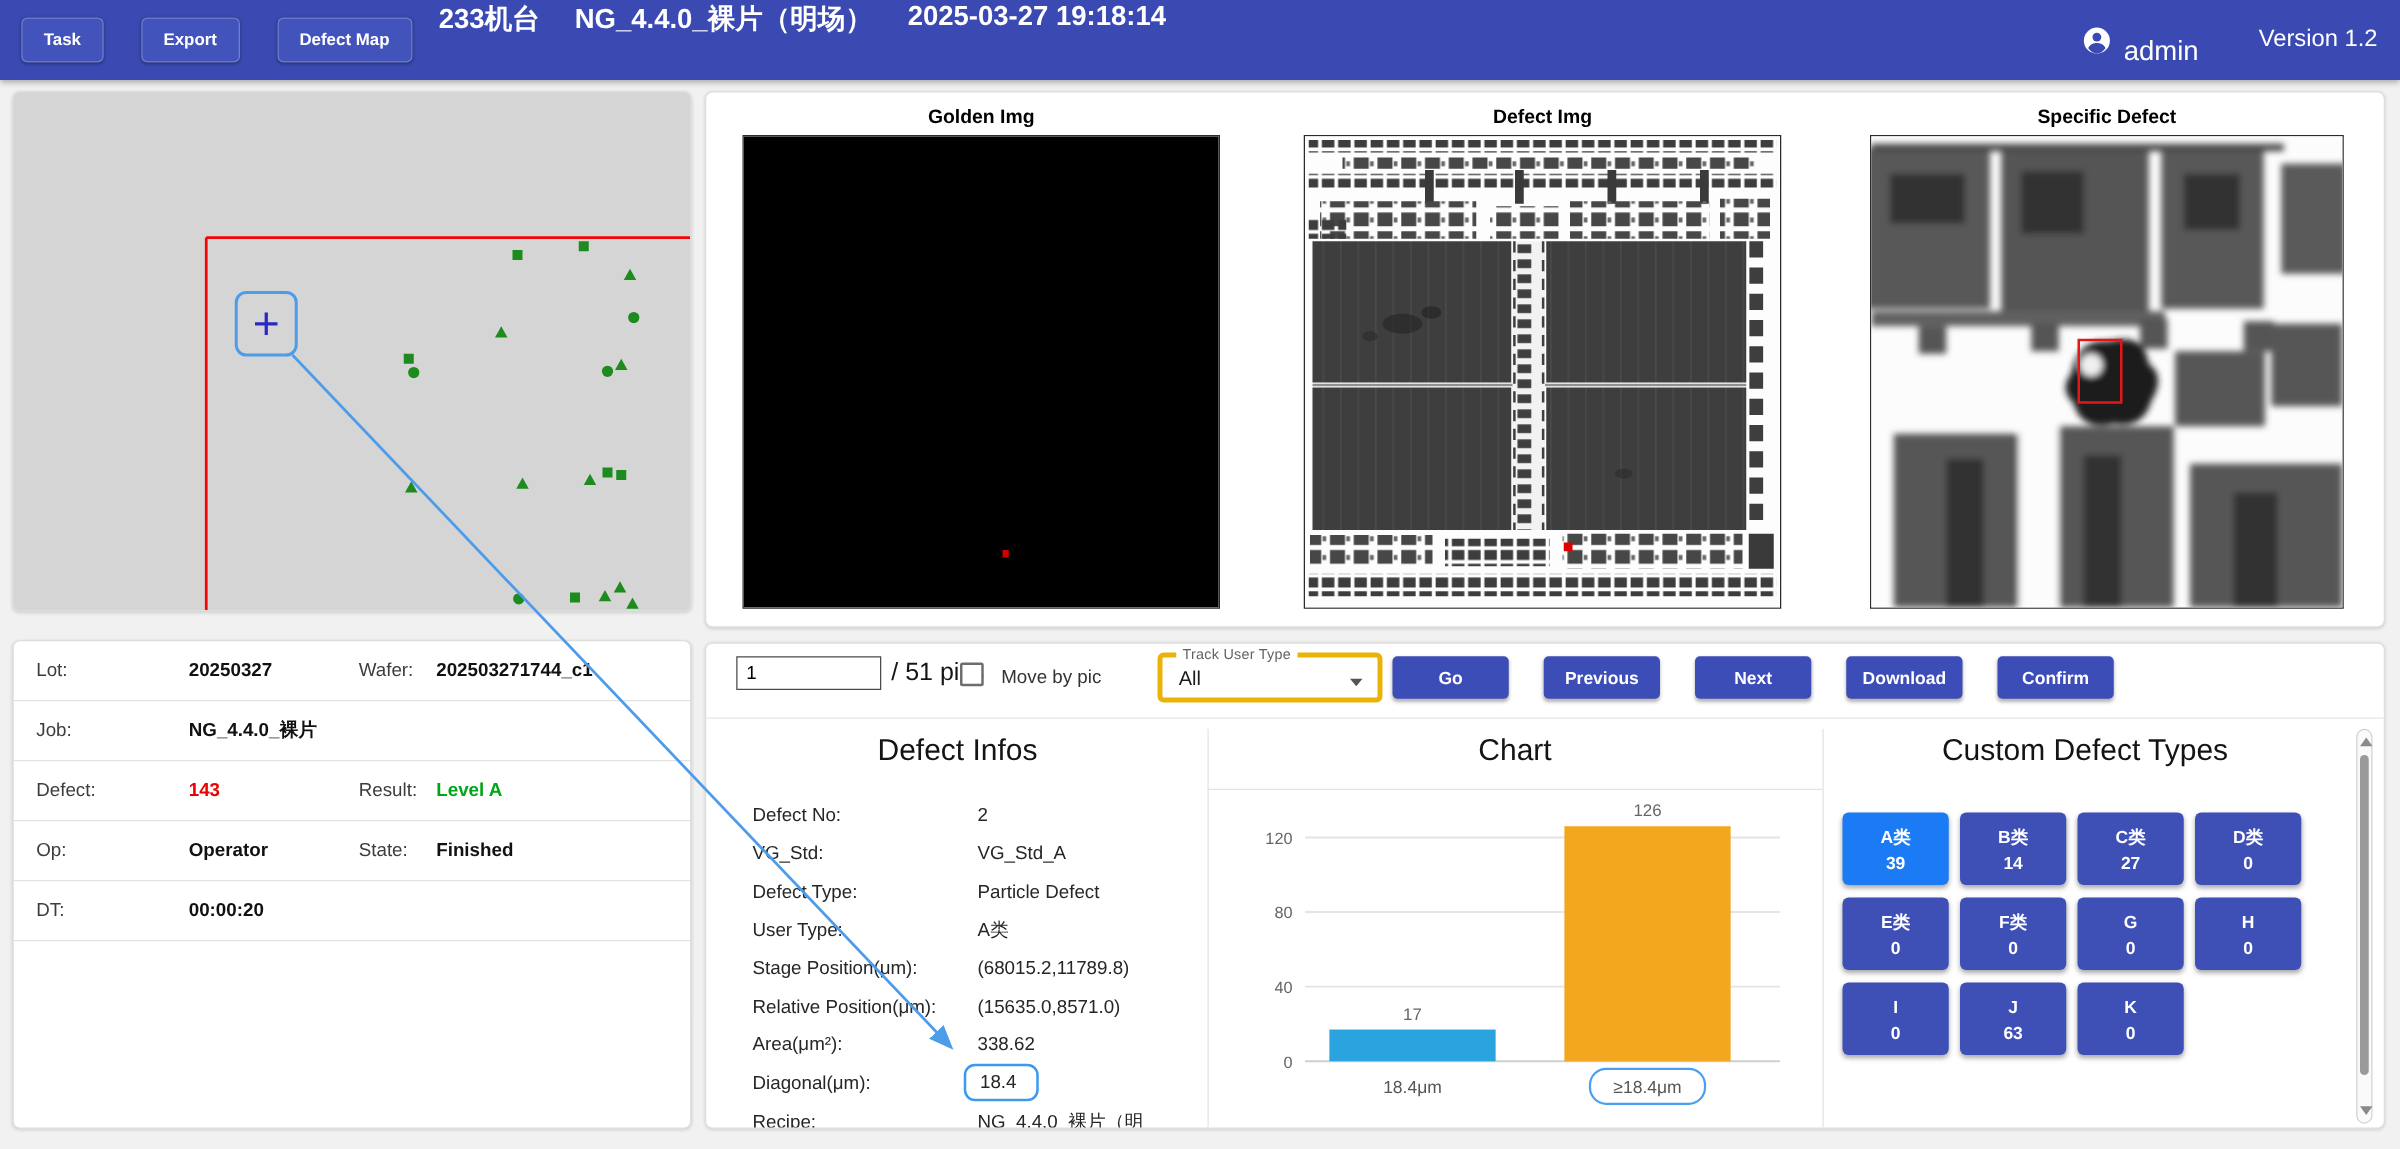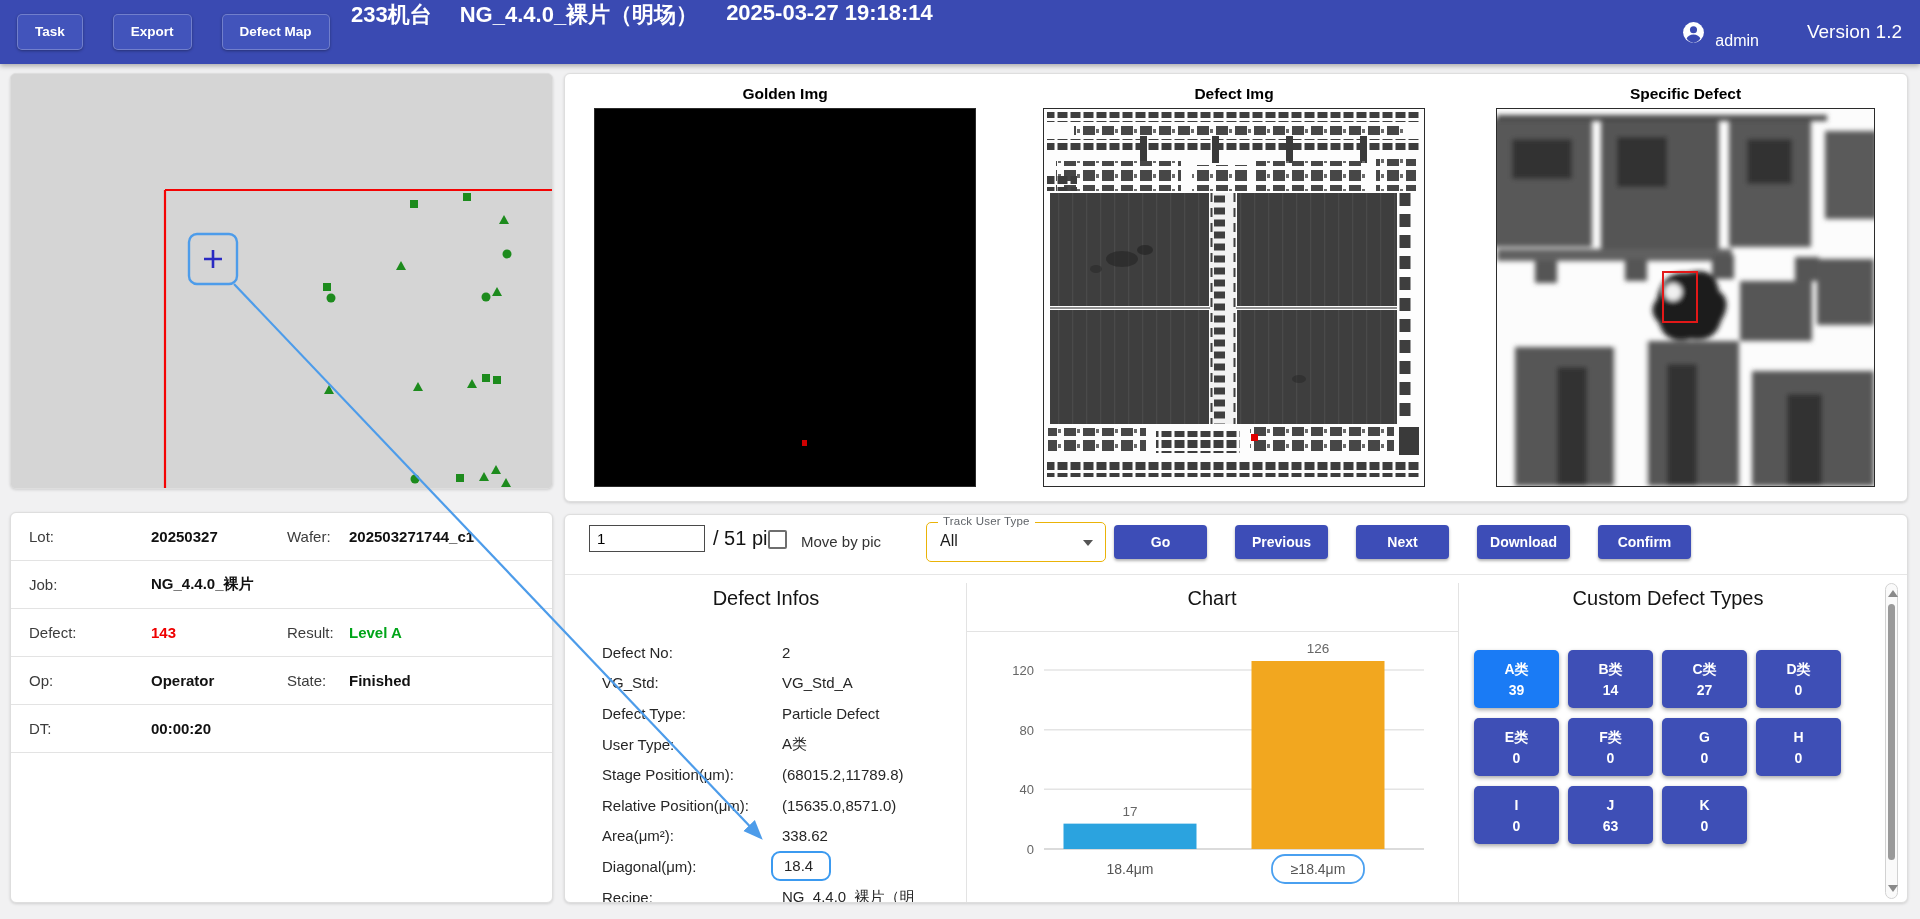--- a/index.html
+++ b/index.html
@@ -10,21 +10,21 @@
   
   #header { position:absolute; left:0; top:0; width:1920px; height:64px;
             background:#3a4ab2; box-shadow:0 2px 5px rgba(0,0,0,.3); z-index:5; }
   #header-buttons { position:absolute; left:17px; top:14px; display:flex; gap:30px; }
   .hdr-btn { height:36px; padding:0 17px; background:#4254bb; color:#fff; font-size:13.5px;
              font-weight:bold; border:1px solid rgba(255,255,255,.25); border-radius:5px;
              line-height:34px; box-shadow:0 1px 3px rgba(0,0,0,.35); cursor:pointer; white-space:nowrap; }
   #header-title { position:absolute; left:351px; top:0; height:64px; display:flex; align-items:flex-start;
                   gap:28px; color:#fff; font-size:22px; font-weight:bold; }
   #header-right { position:absolute; right:18px; top:0; height:64px; display:flex; align-items:center; color:#fff; }
-  #header-right .admin { font-size:16px; margin-left:9px;margin-top:17px; }
+  #header-right .admin { font-size:22px; margin-left:9px;margin-top:17px; }
   #header-right .version { font-size:19px; font-weight:normal; margin-left:48px; }
 
   
   .card { position:absolute; background:#fff; border:1px solid #dedede; border-radius:6px;
           box-shadow:0 1px 3px rgba(0,0,0,.14); }
   #map-card    { left:10px;  top:73px;  width:543px;  height:416px; background:#d5d5d5; overflow:hidden; }
   #images-card { left:564px; top:73px;  width:1344px; height:429px; }
   #info-card   { left:10px;  top:512px; width:543px;  height:391px; overflow:hidden; }
   #bottom-card { left:564px; top:514px; width:1344px; height:389px; overflow:hidden; }
 
@@ -43,34 +43,34 @@
   .ic-row .l2 { width:62px; }  .ic-row .v2 { flex:1; font-weight:bold; color:#111; }
 
   
   #page-input { position:absolute; left:24px; top:10px; width:116px; height:27px; border:1px solid #4a4a4a;
                 font-size:15px; padding-left:7px; background:#fff; }
   #pics-total { position:absolute; left:148px; top:12px; font-size:20px; color:#141414; }
   #move-checkbox { position:absolute; left:203px; top:15px; width:19px; height:19px;
                    border:2px solid #6e6e6e; border-radius:2px; background:#fff; cursor:pointer; }
   #move-label { position:absolute; left:236px; top:18px; font-size:15px; color:#333; }
   #track-select { position:absolute; left:361px; top:7px; width:180px; height:40px;
-                  border:1px solid #eab308; border-radius:5px; cursor:pointer; background:#fff;text-align:center; }
+                  border:4px solid #eab308; border-radius:5px; cursor:pointer; background:#fff;text-align:center; }
   #track-select .flabel { position:absolute; left:11px; top:-8px; background:#fff; padding:0 5px;
                           font-size:11.5px; color:#5f6368; letter-spacing:.2px; }
   #track-select .value { position:absolute; left:13px; top:9px; font-size:16px; color:#1c1c1c; }
   #track-select .arrow { position:absolute; right:12px; top:17px; width:0; height:0;
                          border-left:5px solid transparent; border-right:5px solid transparent;
                          border-top:6px solid #555; }
   #action-buttons { position:absolute; left:549px; top:10px; display:flex; gap:28px; }
   .act-btn { width:93px; height:34px; background:#3d4db7; color:#fff; border:none; border-radius:4px;
              font-size:14px; font-weight:bold; box-shadow:0 2px 3px rgba(0,0,0,.3);
              cursor:pointer; font-family:inherit; }
   #ctrl-divider { position:absolute; left:0; top:59px; width:100%; height:1px; background:#e6e6e6; }
   .vdiv { position:absolute; top:68px; bottom:0; width:1px; background:#e3e3e3; }
-  .col-title { position:absolute; top:72px; font-size:20px; color:#141414; text-align:center; }
+  .col-title { position:absolute; top:72px; font-size:24px; color:#141414; text-align:center; }
   #chart-title-divider { position:absolute; left:401px; top:116px; width:492px; height:1px; background:#e3e3e3; }
 
   
   #defect-fields { position:absolute; left:37px; top:122px; width:368px; }
   .di-row { display:flex; align-items:center; height:30.6px; font-size:15px; color:#262626; }
   .di-row .lbl { flex:0 0 180px; }
   .di-val-hl { position:relative; left:-11px; border:2px solid #3b9af0; border-radius:9px;
                padding:4px 16px 5px 11px; background:#fff; }
 
   

